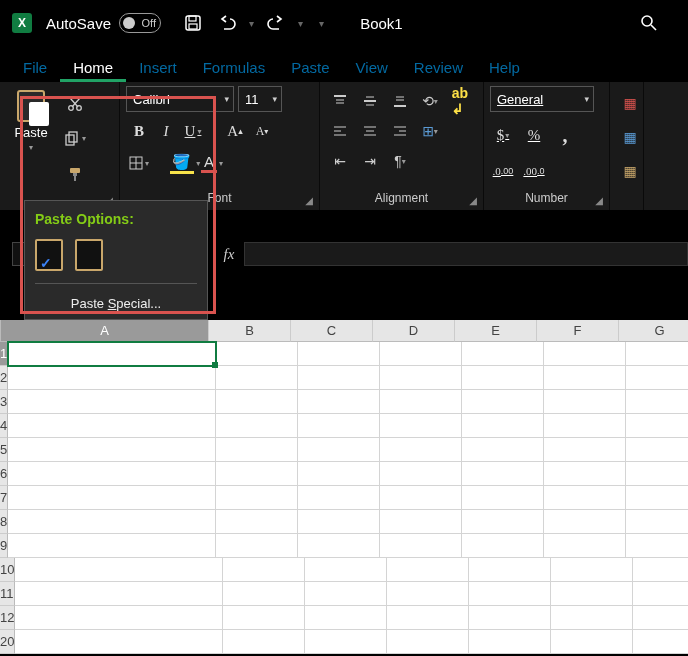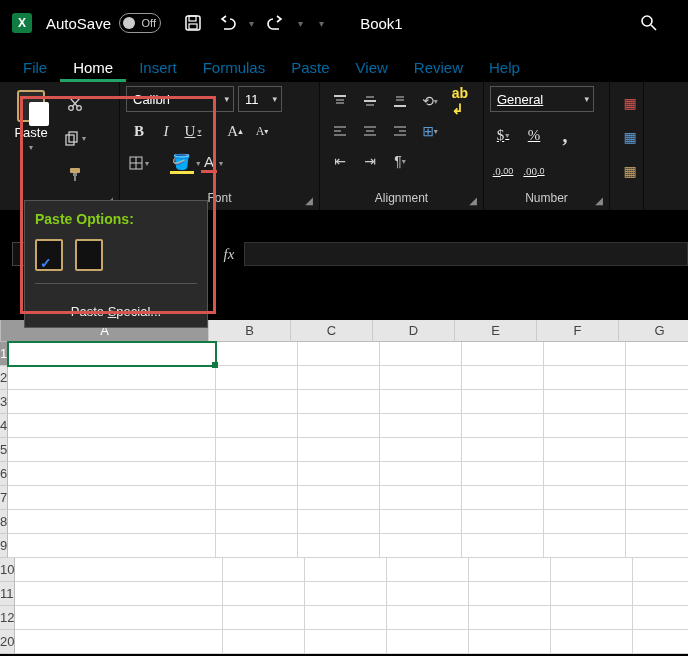--- a/index.html
+++ b/index.html
@@ -62,21 +62,21 @@
 
   
   .hilite { position:absolute; left:20px; top:96px; width:196px; height:218px; border:3px solid #d9534f; z-index:60; pointer-events:none; }
 
   
   .paste-popup { position:absolute; left:24px; top:200px; width:184px; background:#2a2a2a; border:1px solid #555; z-index:50; padding:10px 10px 8px; display:flex; flex-direction:column; gap:12px; }
   .paste-popup .hdr { font-size:14px; font-weight:600; color:#84cc16; }
   .paste-popup .icons { display:flex; gap:12px; }
   .popt { width:28px; height:32px; border:2px solid #c9a76b; border-radius:2px; background:#111; position:relative;}
   .popt.check::after{content:"✓"; position:absolute; left:3px; bottom:-2px; color:#3b82f6; font-size:14px; font-weight:bold;}
-  .paste-popup .ps { border-top:1px solid #555; padding-top:20px; text-align:center; font-size:13px; color:#eee;}
+  .paste-popup .ps { border-top:1px solid #555; padding-top:12px; text-align:center; font-size:13px; color:#eee;}
   .ps u { text-decoration:underline; }
 
   
   .fx-strip { position:absolute; left:0; top:240px; width:688px; height:28px; display:flex; align-items:center; z-index:20;}
   .name-box { width:52px; height:24px; border:1px solid #444; margin-left:12px; background:#111; display:flex; align-items:center; padding-left:4px; font-size:12px; color:#ccc;}
   .fx-lbl { width:30px; text-align:center; font-style:italic; color:#ccc; margin-left:150px; font-family:serif; font-size:15px;}
   .fx-bar { flex:1; height:24px; background:#1a1a1a; border:1px solid #333; margin-right:0;}
 
   
   .grid-wrap { position:absolute; left:0; top:320px; width:688px; background:#fff; color:#000; }

